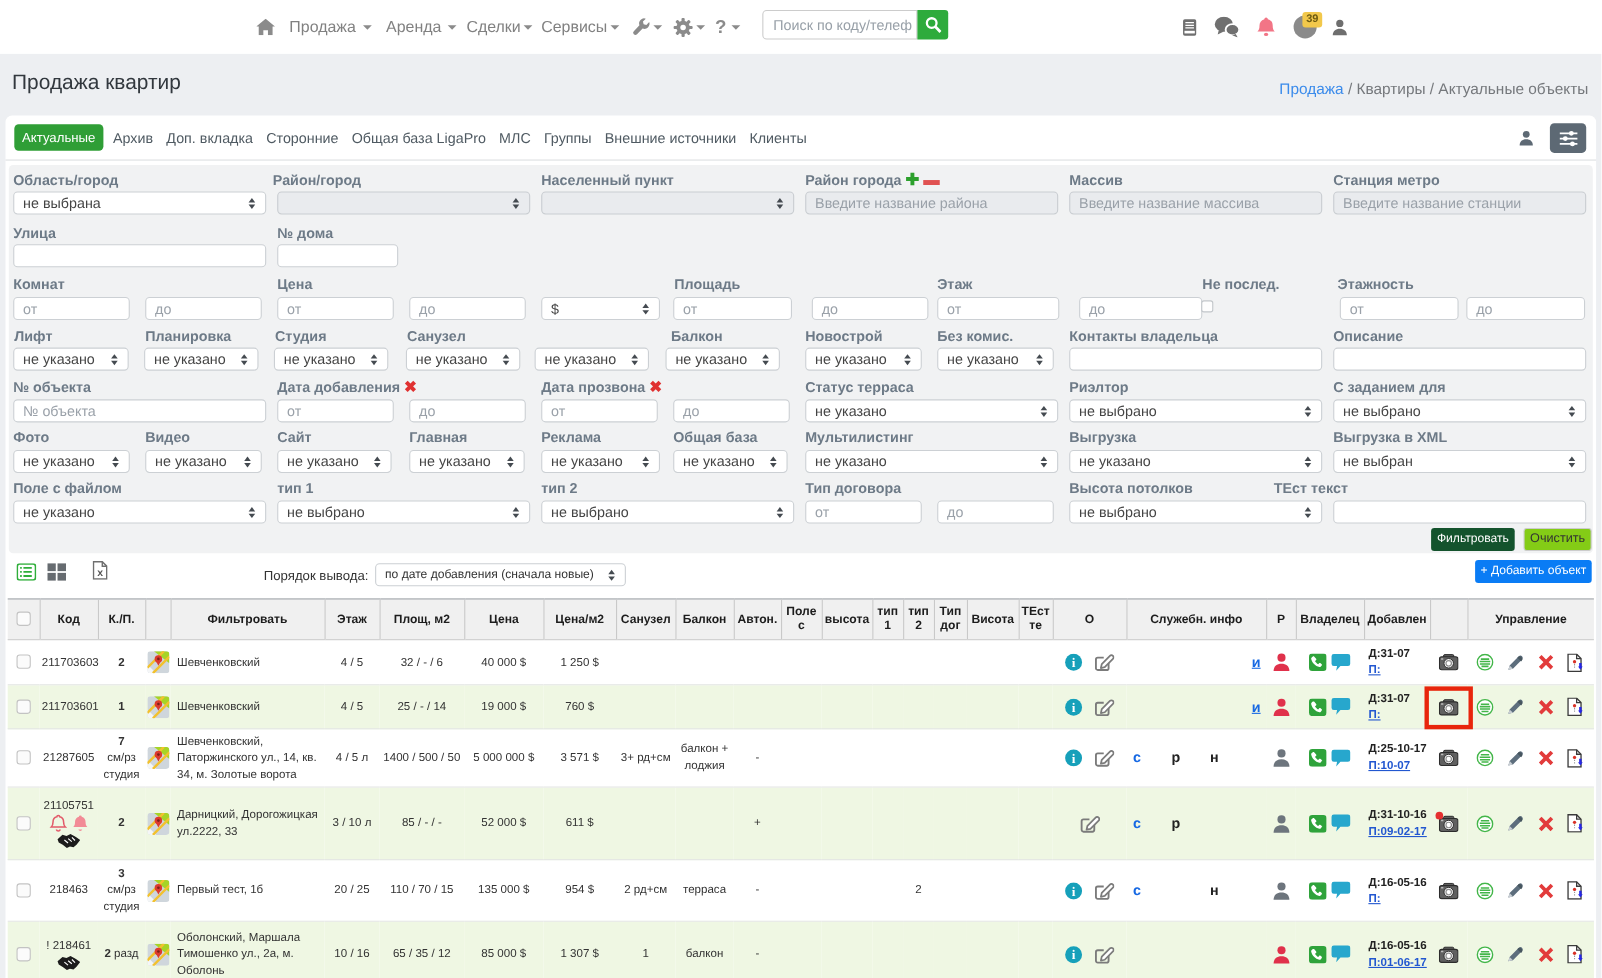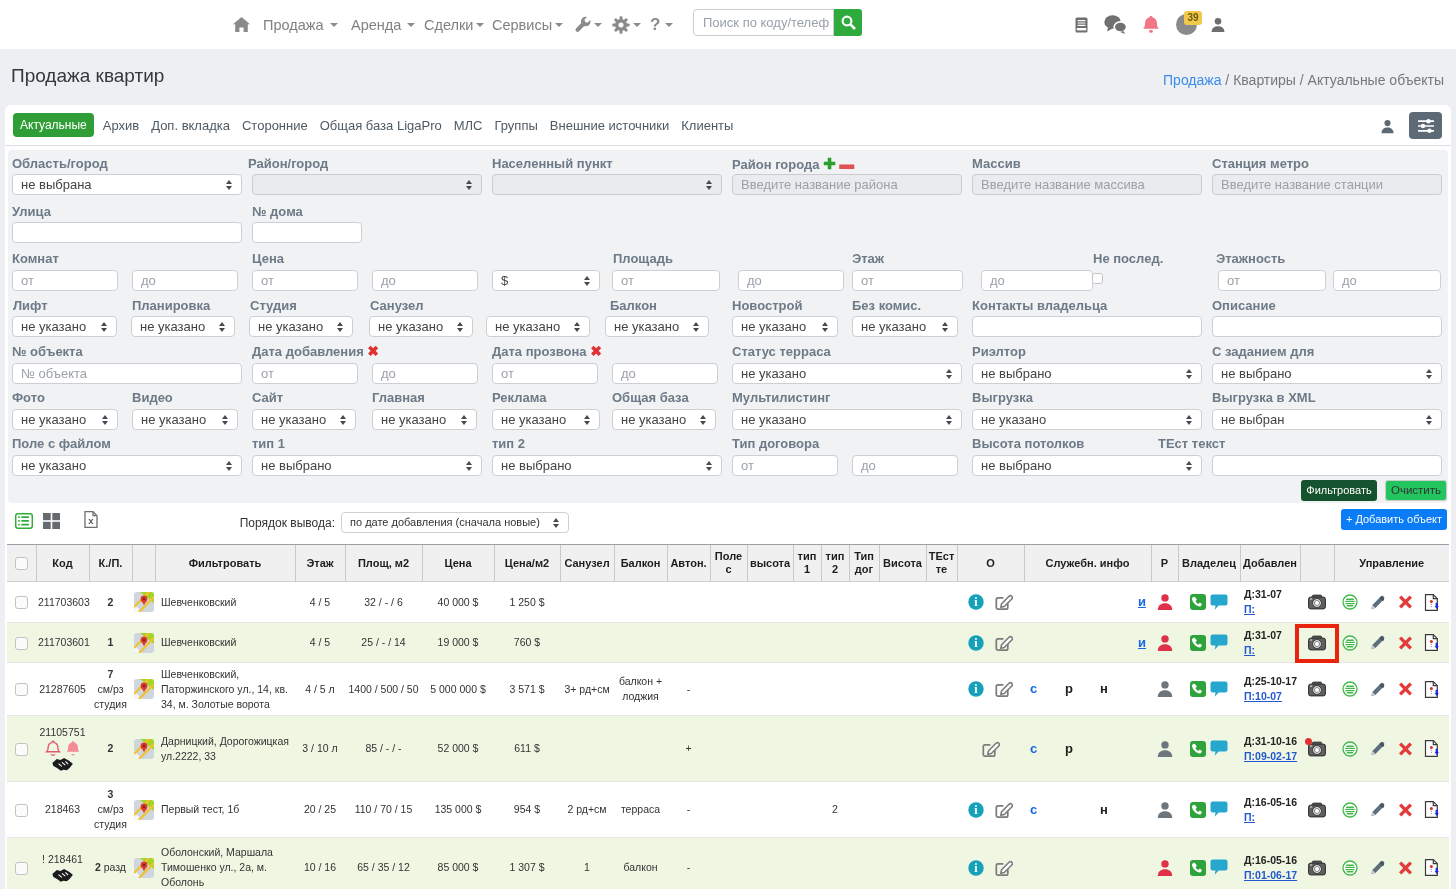--- a/index.html
+++ b/index.html
@@ -240,21 +240,21 @@
         <div class="lab" style="left:484px;top:287px">тип 2</div>
         <div class="sel" style="left:484px;top:305px;width:230px">не выбрано<i class="ar"></i></div>
         <div class="lab" style="left:724px;top:287px">Тип договора</div>
         <div class="inp" style="left:724px;top:305px;width:106px">от</div>
         <div class="inp" style="left:844px;top:305px;width:106px">до</div>
         <div class="lab" style="left:964px;top:287px">Высота потолков</div>
         <div class="sel" style="left:964px;top:305px;width:230px">не выбрано<i class="ar"></i></div>
         <div class="lab" style="left:1150px;top:287px">ТЕст текст</div>
         <div class="inp" style="left:1204px;top:305px;width:230px"></div>
         <div class="btn" style="left:1293px;top:330px;width:76px;height:21px;background:#14532d;color:#fff;line-height:21px;font-size:11px">Фильтровать</div>
-        <div class="btn" style="left:1377px;top:330px;width:62px;height:21px;background:#22c55e;border:1px solid #ccc;color:#333;line-height:19px;font-size:11.5px">Очистить</div>
+        <div class="btn" style="left:1377px;top:330px;width:62px;height:21px;background:#84cc16;border:1px solid #ccc;color:#333;line-height:19px;font-size:11.5px">Очистить</div>
       </div>
 <div style="position:absolute;left:10px;top:406px"><svg class="ic" width="18" height="16" viewBox="0 0 18 16">
           <rect x="0.7" y="0.7" width="16.6" height="14.6" rx="2.2" fill="#fff" stroke="#2fae3a" stroke-width="1.5"></rect>
           <path d="M6.3 4.2 h7.6 M6.3 7.9 h7.6 M6.3 11.6 h7.6" stroke="#2fae3a" stroke-width="1.7"></path>
           <path d="M3.3 4.2 h1.5 M3.3 7.9 h1.5 M3.3 11.6 h1.5" stroke="#2fae3a" stroke-width="1.7"></path>
         </svg></div>
 <div style="position:absolute;left:38px;top:406px"><svg class="ic" width="17" height="16" viewBox="0 0 17 16">
           <rect width="7.7" height="7.2" fill="#666b70"></rect>
           <rect x="9.3" width="7.7" height="7.2" fill="#666b70"></rect>
           <rect y="8.8" width="7.7" height="7.2" fill="#666b70"></rect>

